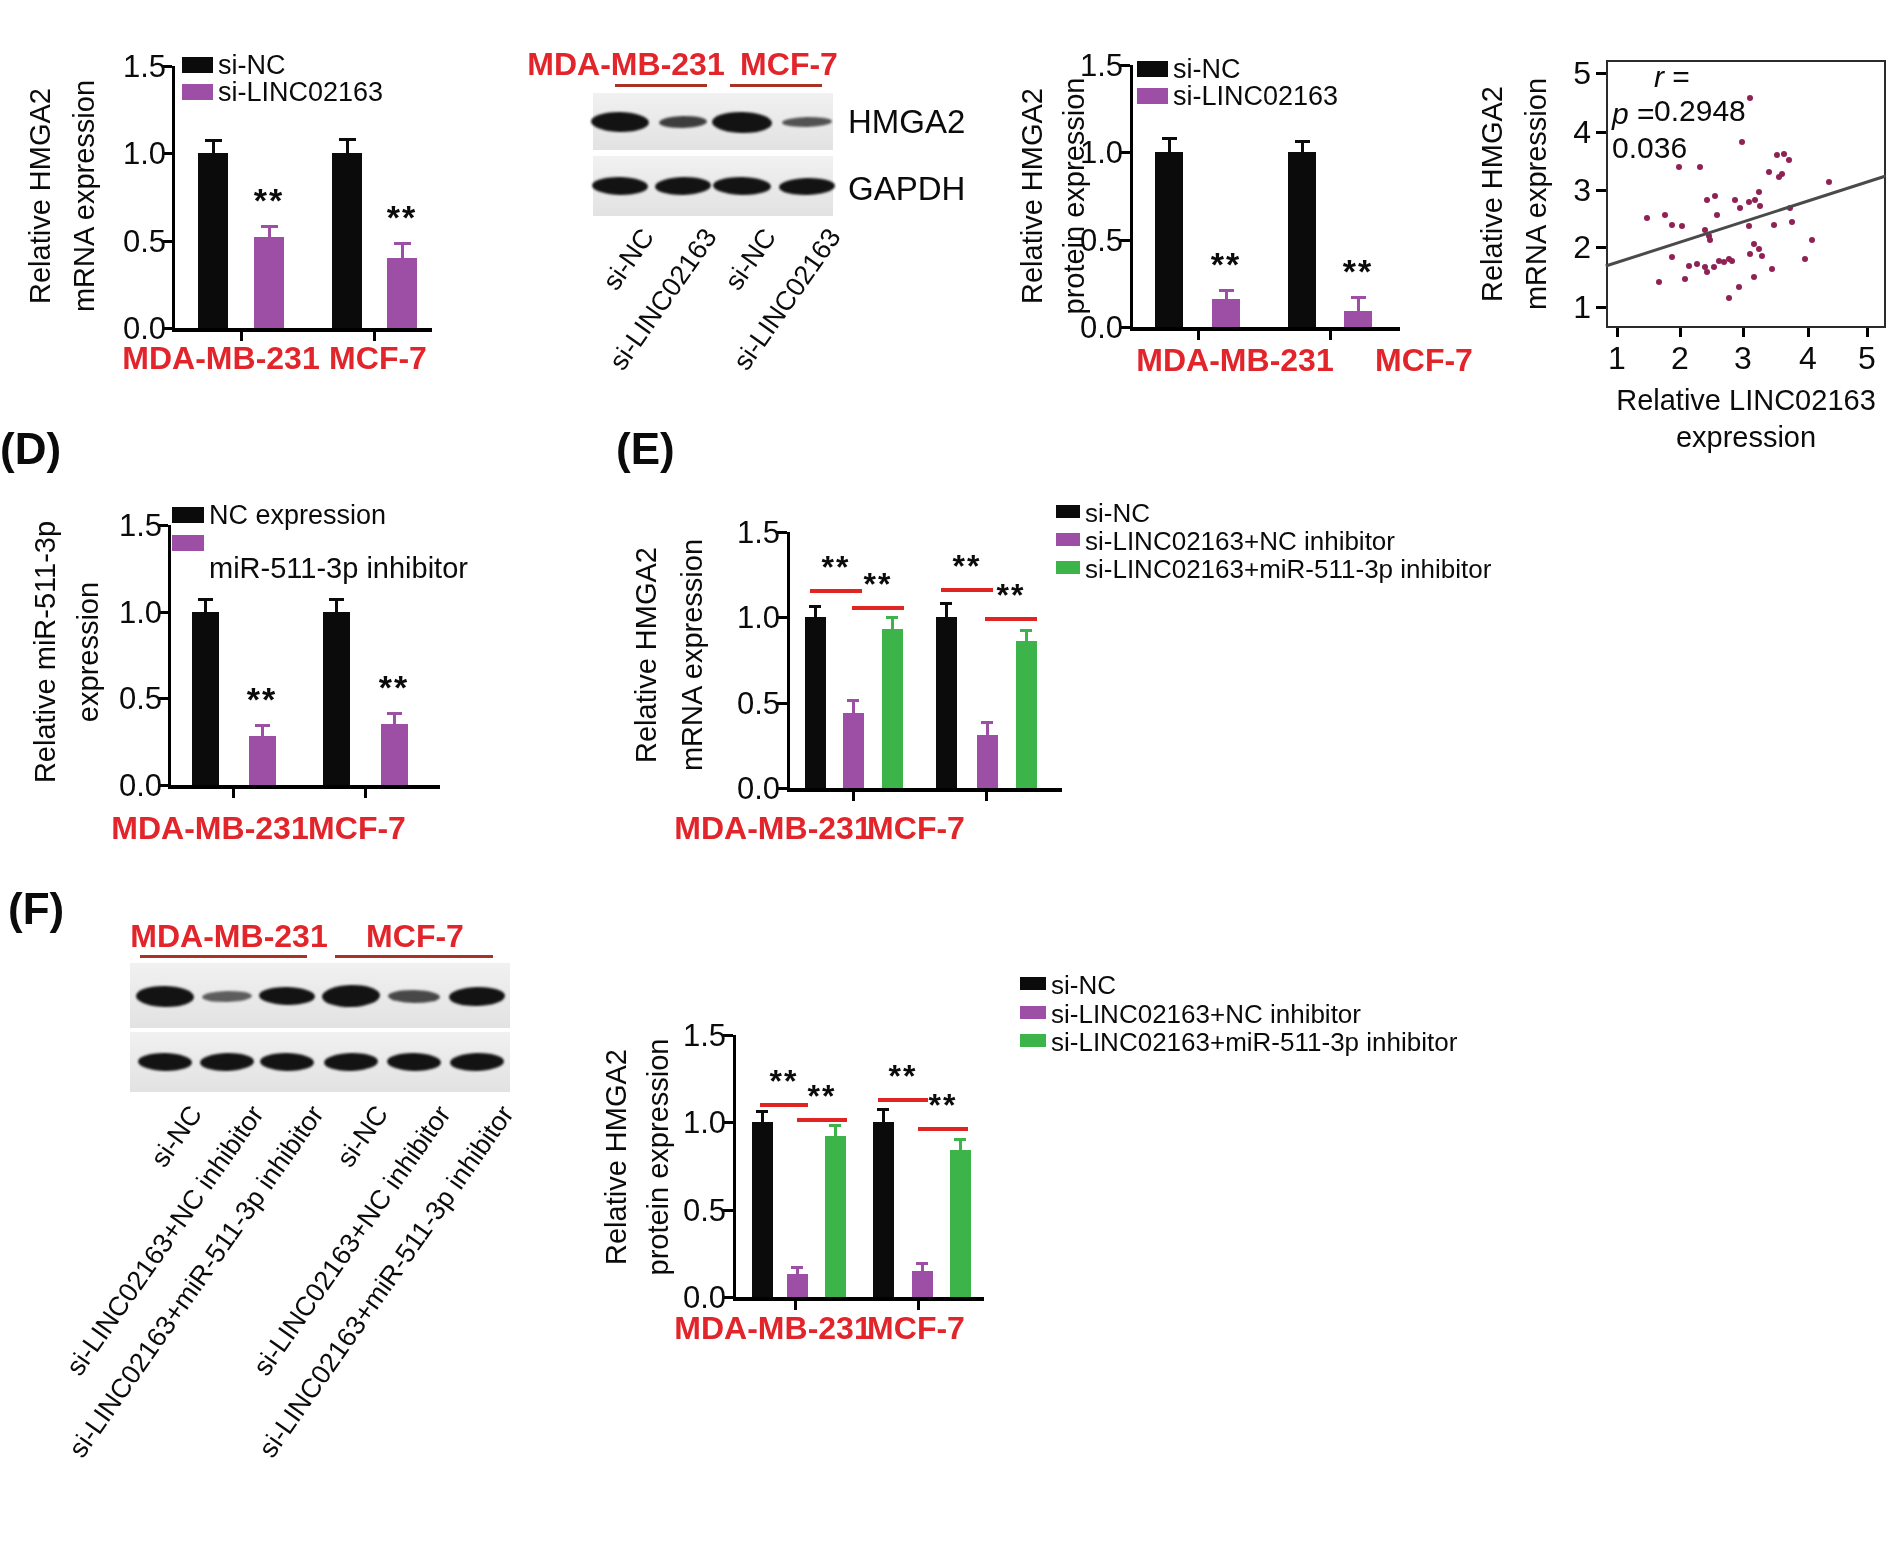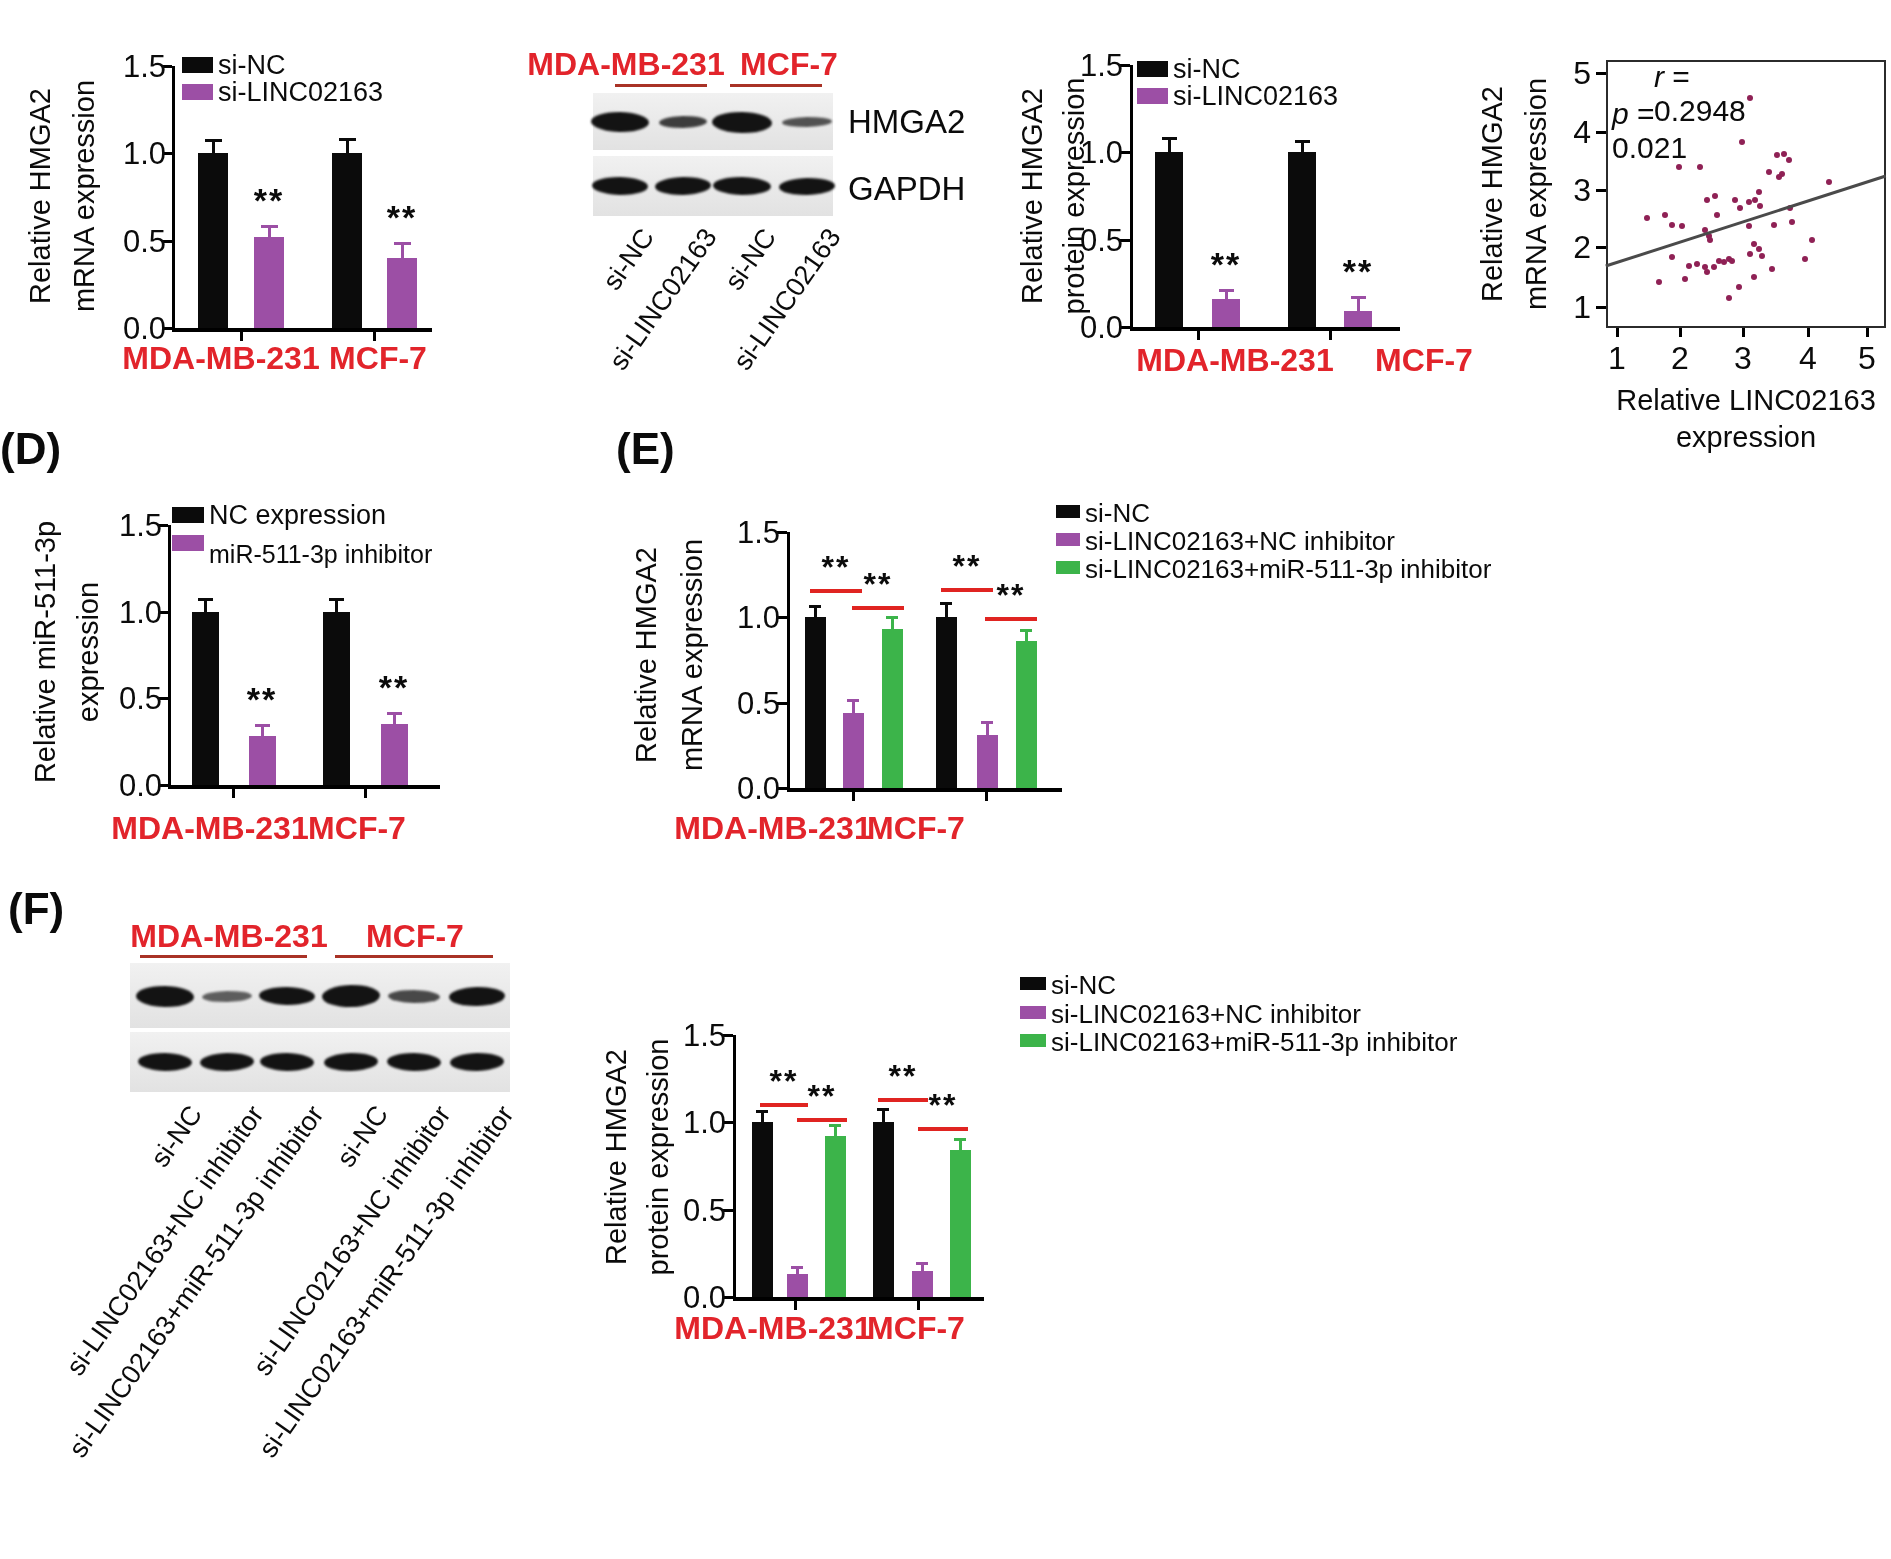--- a/index.html
+++ b/index.html
@@ -190,21 +190,21 @@
       <div class="abs" style="left: 1704px; top: 269.485px; width: 6px; height: 6px; border-radius: 50%; background: rgb(143, 33, 85);"></div>
       <div class="abs" style="left: 1682.12px; top: 275.92px; width: 6px; height: 6px; border-radius: 50%; background: rgb(143, 33, 85);"></div>
       <div class="abs" style="left: 1750.88px; top: 274.165px; width: 6px; height: 6px; border-radius: 50%; background: rgb(143, 33, 85);"></div>
       <div class="abs" style="left: 1655.88px; top: 279.43px; width: 6px; height: 6px; border-radius: 50%; background: rgb(143, 33, 85);"></div>
       <div class="abs" style="left: 1735.88px; top: 284.11px; width: 6px; height: 6px; border-radius: 50%; background: rgb(143, 33, 85);"></div>
       <div class="abs" style="left: 1725.88px; top: 295.225px; width: 6px; height: 6px; border-radius: 50%; background: rgb(143, 33, 85);"></div>
       <svg width="280" height="268" style="position: absolute; left: 1606px; top: 60px; overflow: visible;">
         <line x1="-0.25" y1="206.05" x2="279.75" y2="115.95999999999998" stroke="#4a4a4a" stroke-width="3"></line>
       </svg>
       <div class="abs stat" style="left: 1612px; top: 60px; font-size: 30px; margin-left: 42px;">r = 0.2948</div>
-      <div class="abs stat" style="left: 1612px; top: 97px; font-size: 30px;">p = 0.021</div>
+      <div class="abs stat" style="left: 1612px; top: 97px; font-size: 30px;">p = 0.036</div>
     </div>
 
   <div class="abs" style="left:0px;top:424px;font-size:44px;font-weight:bold;">(D)</div>
   <div class="abs" id="chart-d">
       <div class="abs" style="left: -205px; top: 632px; width: 500px; height: 40px; line-height: 40px; text-align: center; font-size: 29px; transform: rotate(-90deg); white-space: nowrap;">Relative miR-511-3p</div>
       <div class="abs" style="left: -162px; top: 632px; width: 500px; height: 40px; line-height: 40px; text-align: center; font-size: 29px; transform: rotate(-90deg); white-space: nowrap;">expression</div>
       <div class="abs" style="left: 168px; top: 525px; width: 3px; height: 263px; background: rgb(0, 0, 0);"></div>
       <div class="abs" style="left: 168px; top: 785px; width: 272px; height: 4px; background: rgb(0, 0, 0);"></div>
       <div class="abs" style="left: 158px; top: 784px; width: 10px; height: 3px; background: rgb(0, 0, 0);"></div>
       <div class="abs" style="left: 72px; top: 768px; width: 90px; text-align: right; font-size: 31px;">0.0</div>
@@ -228,21 +228,21 @@
       <div class="abs" style="left: 260.5px; top: 724.333px; width: 3px; height: 12.1333px; background: rgb(156, 79, 165);"></div>
       <div class="abs" style="left: 254.5px; top: 724.333px; width: 15px; height: 3px; background: rgb(156, 79, 165);"></div>
       <div class="abs" style="left: 222px; top: 680.333px; width: 80px; text-align: center; font-size: 34px; font-weight: bold; letter-spacing: 2px;">**</div>
       <div class="abs" style="left: 380.5px; top: 724.333px; width: 27px; height: 60.6667px; background: rgb(156, 79, 165);"></div>
       <div class="abs" style="left: 392.5px; top: 712.2px; width: 3px; height: 12.1333px; background: rgb(156, 79, 165);"></div>
       <div class="abs" style="left: 386.5px; top: 712.2px; width: 15px; height: 3px; background: rgb(156, 79, 165);"></div>
       <div class="abs" style="left: 354px; top: 668.2px; width: 80px; text-align: center; font-size: 34px; font-weight: bold; letter-spacing: 2px;">**</div>
       <div class="abs" style="left: 172px; top: 507px; width: 32px; height: 16px; background: rgb(11, 11, 11);"></div>
       <div class="abs" style="left: 209px; top: 500px; font-size: 27px; white-space: nowrap;">NC expression</div>
       <div class="abs" style="left: 172px; top: 535px; width: 32px; height: 16px; background: rgb(156, 79, 165);"></div>
-      <div class="abs" style="left: 209px; top: 540px; font-size: 25px; white-space: nowrap;">miR-511-3p inhibitor</div>
+      <div class="abs" style="left: 209px; top: 552px; font-size: 29px; white-space: nowrap;">miR-511-3p inhibitor</div>
     </div>
 
   <div class="abs" style="left:616px;top:424px;font-size:44px;font-weight:bold;">(E)</div>
   <div class="abs" id="chart-e">
       <div class="abs" style="left: 396px; top: 635px; width: 500px; height: 40px; line-height: 40px; text-align: center; font-size: 29px; transform: rotate(-90deg); white-space: nowrap;">Relative HMGA2</div>
       <div class="abs" style="left: 442px; top: 635px; width: 500px; height: 40px; line-height: 40px; text-align: center; font-size: 29px; transform: rotate(-90deg); white-space: nowrap;">mRNA expression</div>
       <div class="abs" style="left: 787px; top: 532px; width: 3px; height: 259px; background: rgb(0, 0, 0);"></div>
       <div class="abs" style="left: 787px; top: 788px; width: 275px; height: 4px; background: rgb(0, 0, 0);"></div>
       <div class="abs" style="left: 777px; top: 787px; width: 10px; height: 3px; background: rgb(0, 0, 0);"></div>
       <div class="abs" style="left: 690px; top: 771px; width: 90px; text-align: right; font-size: 31px;">0.0</div>

